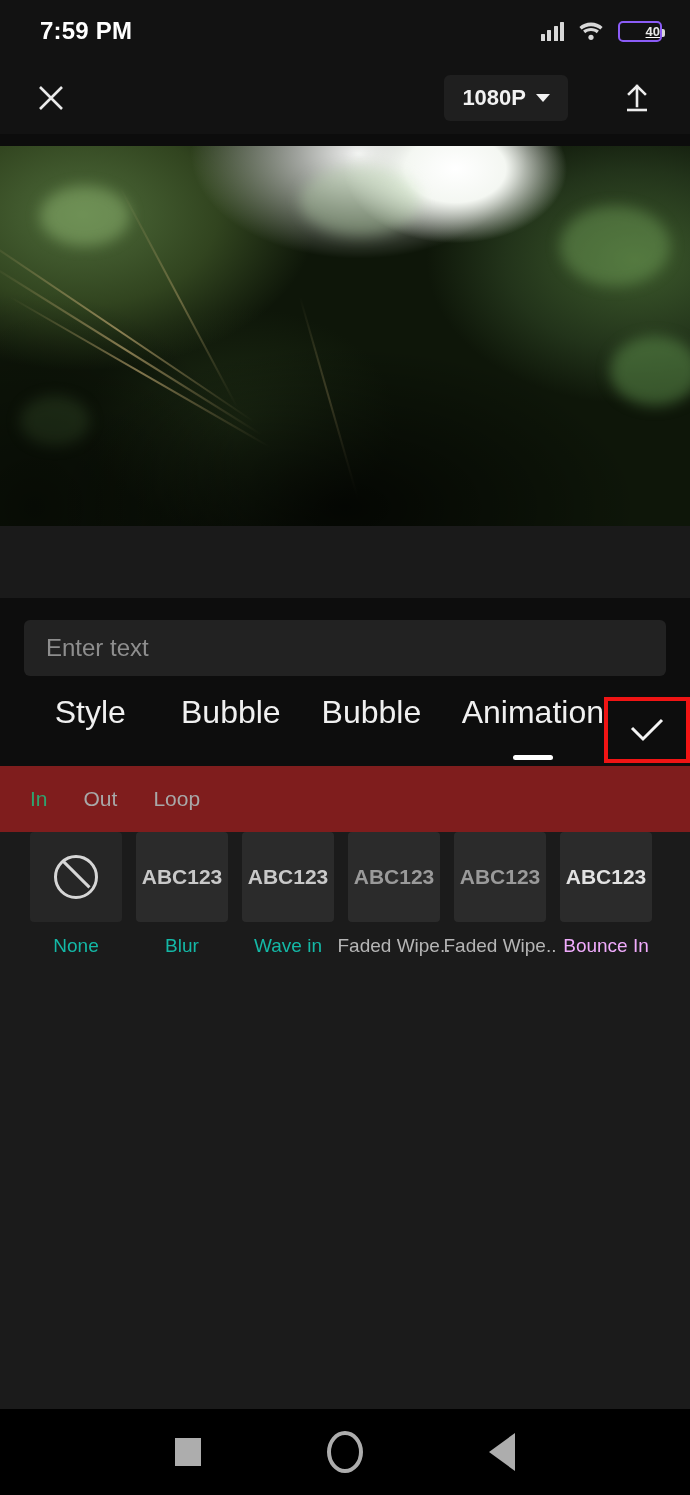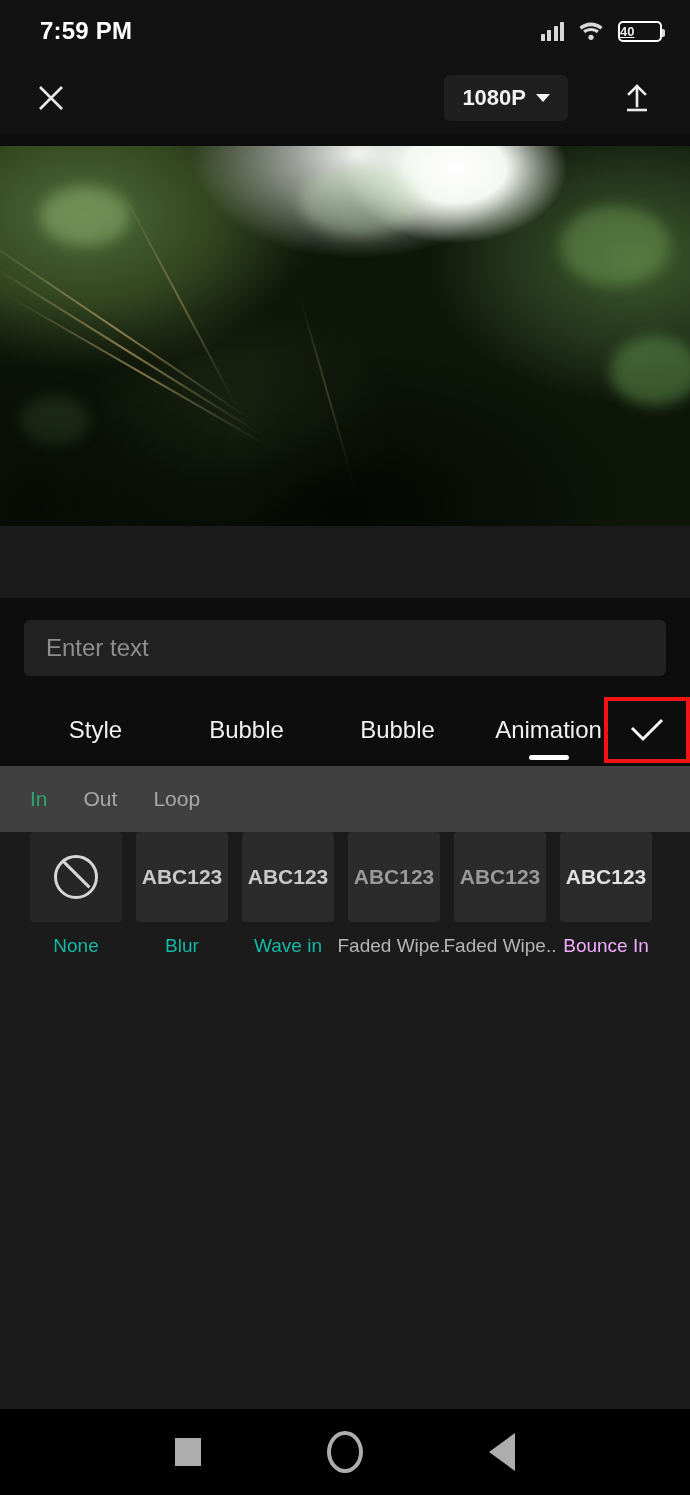--- a/index.html
+++ b/index.html
@@ -20,22 +20,22 @@
   .clock{ font-size:24px; font-weight:bold; color:#ffffff; letter-spacing:.2px; }
   .sysicons{ display:flex; align-items:center; gap:14px; }
   .signal{ display:flex; align-items:flex-end; gap:2.5px; height:20px; }
   .signal i{ display:block; width:4px; background:#d8d8d8; border-radius:.5px; }
   .signal i:nth-child(1){ height:7px; }
   .signal i:nth-child(2){ height:11px; }
   .signal i:nth-child(3){ height:15px; }
   .signal i:nth-child(4){ height:19px; }
   .wifi{ width:26px; height:20px; position:relative; }
   .batt{
-    width:44px; height:21px; border:2px solid #ffffff; border-radius:5px;
-    position:relative; display:flex; align-items:center; justify-content:flex-start;text-decoration:underline;
+    width:44px; height:21px; border:2px solid #8b5cf6; border-radius:5px;
+    position:relative; display:flex; align-items:center; justify-content:flex-end;text-decoration:underline;
   }
   .batt::after{
     content:""; position:absolute; right:-5px; top:6px; width:3px; height:8px;
     background:#d8d8d8; border-radius:0 2px 2px 0;
   }
   .batt span{ font-size:13px; font-weight:bold; color:#e8e8e8; line-height:1; }
 
   
   .toolbar{
     height:72px; flex:0 0 72px; background:#121212;
@@ -83,36 +83,36 @@
   .text-input{
     height:56px; background:#222222; border:none; border-radius:6px; width:100%;
     padding:0 22px; color:#e6e6e6; font-size:24px; font-family:"Liberation Sans", sans-serif;
   }
   .text-input::placeholder{ color:#8e8e8e; }
 
   .tabs{
     height:72px; background:#0d0d0d; display:flex; align-items:stretch; position:relative;
   }
   .tab{
-    flex:1 1 0; display:flex; align-items:center; justify-content:center;
-    font-size:24px; color:#f0f0f0; position:relative;margin-left:40px;
+    flex:1 1 0; display:flex; justify-content:center;
+    font-size:32px; color:#f0f0f0; position:relative;margin-left:40px;
   }
   .tab .underline{
     position:absolute; bottom:6px; left:50%; transform:translateX(-50%);
     width:40px; height:5px; border-radius:3px; background:#ffffff;
   }
   .confirm-cell{
     flex:0 0 86px; display:flex; align-items:center; justify-content:center; position:relative;
   }
   .confirm-box{
     width:86px; height:66px; display:flex; align-items:center; justify-content:center;
     border:4px solid #f01414; background:#0d0d0d;
   }
 
-  .subtabs{ height:66px; display:flex; align-items:center; gap:36px; padding:0 30px; background:#404040; }
+  .subtabs{ height:66px; display:flex; align-items:center; gap:36px; padding:0 30px; background:#7f1d1d; }
   .subtab{ font-size:21px; color:#a8a8a8; }
   .subtab.active{ color:#2fa36f; }
 
   .anim-strip{ display:flex; gap:14px; padding:0 30px; background:#1b1b1b; }
   .anim-item{ width:92px; flex:0 0 92px; display:flex; flex-direction:column; align-items:center; }
   .anim-thumb{
     width:92px; height:90px; border-radius:4px; background:#2b2b2b;
     display:flex; align-items:center; justify-content:center;
   }
   .anim-thumb.none{ background:#262626; }

